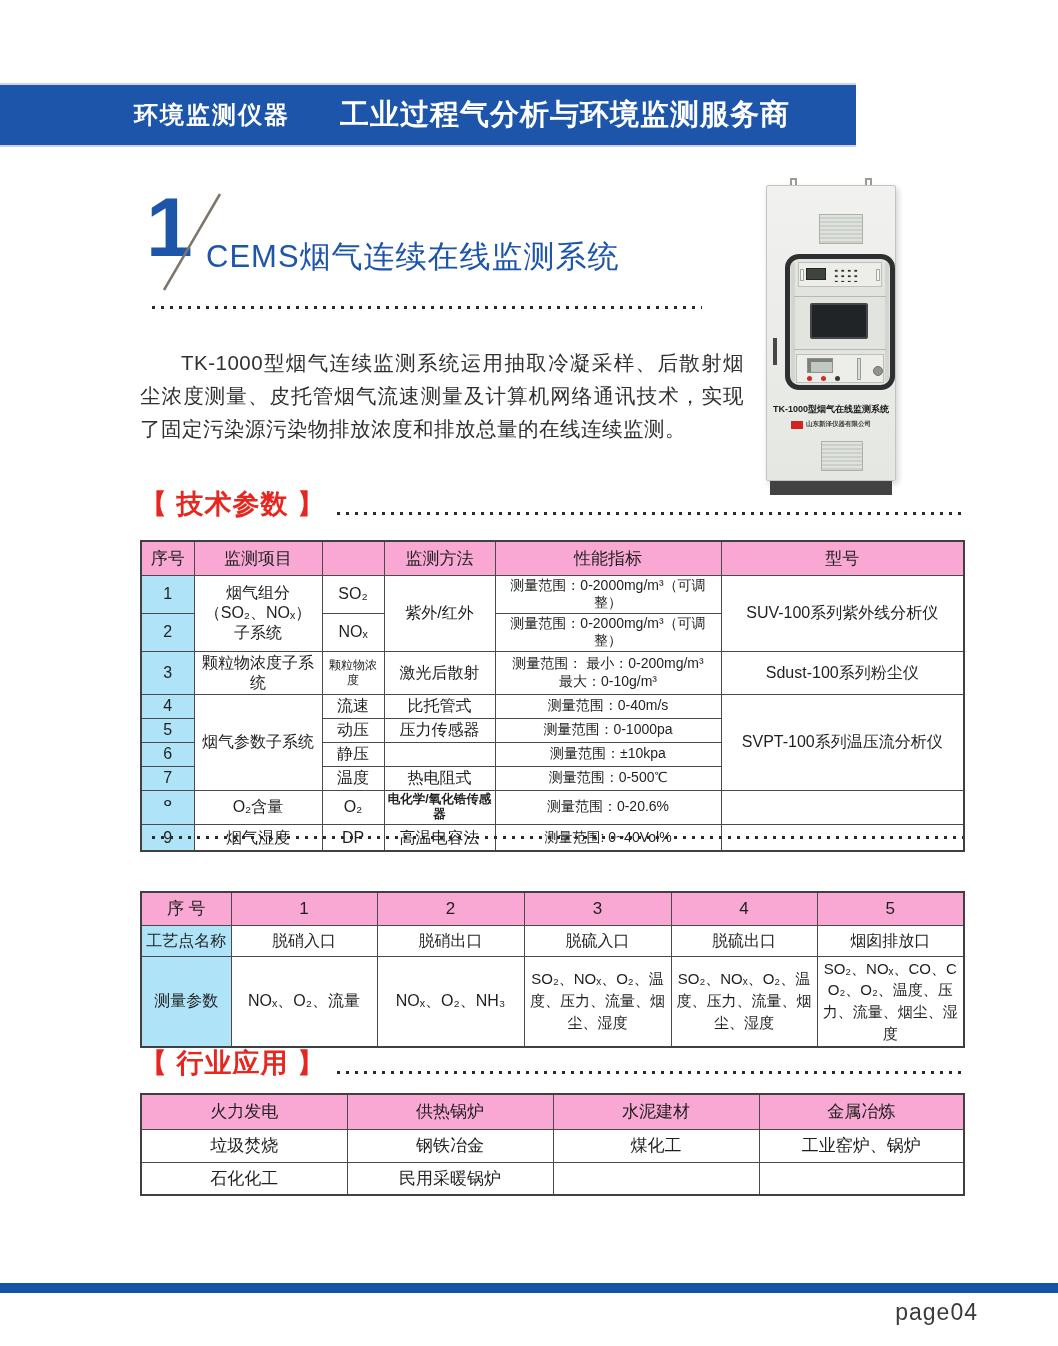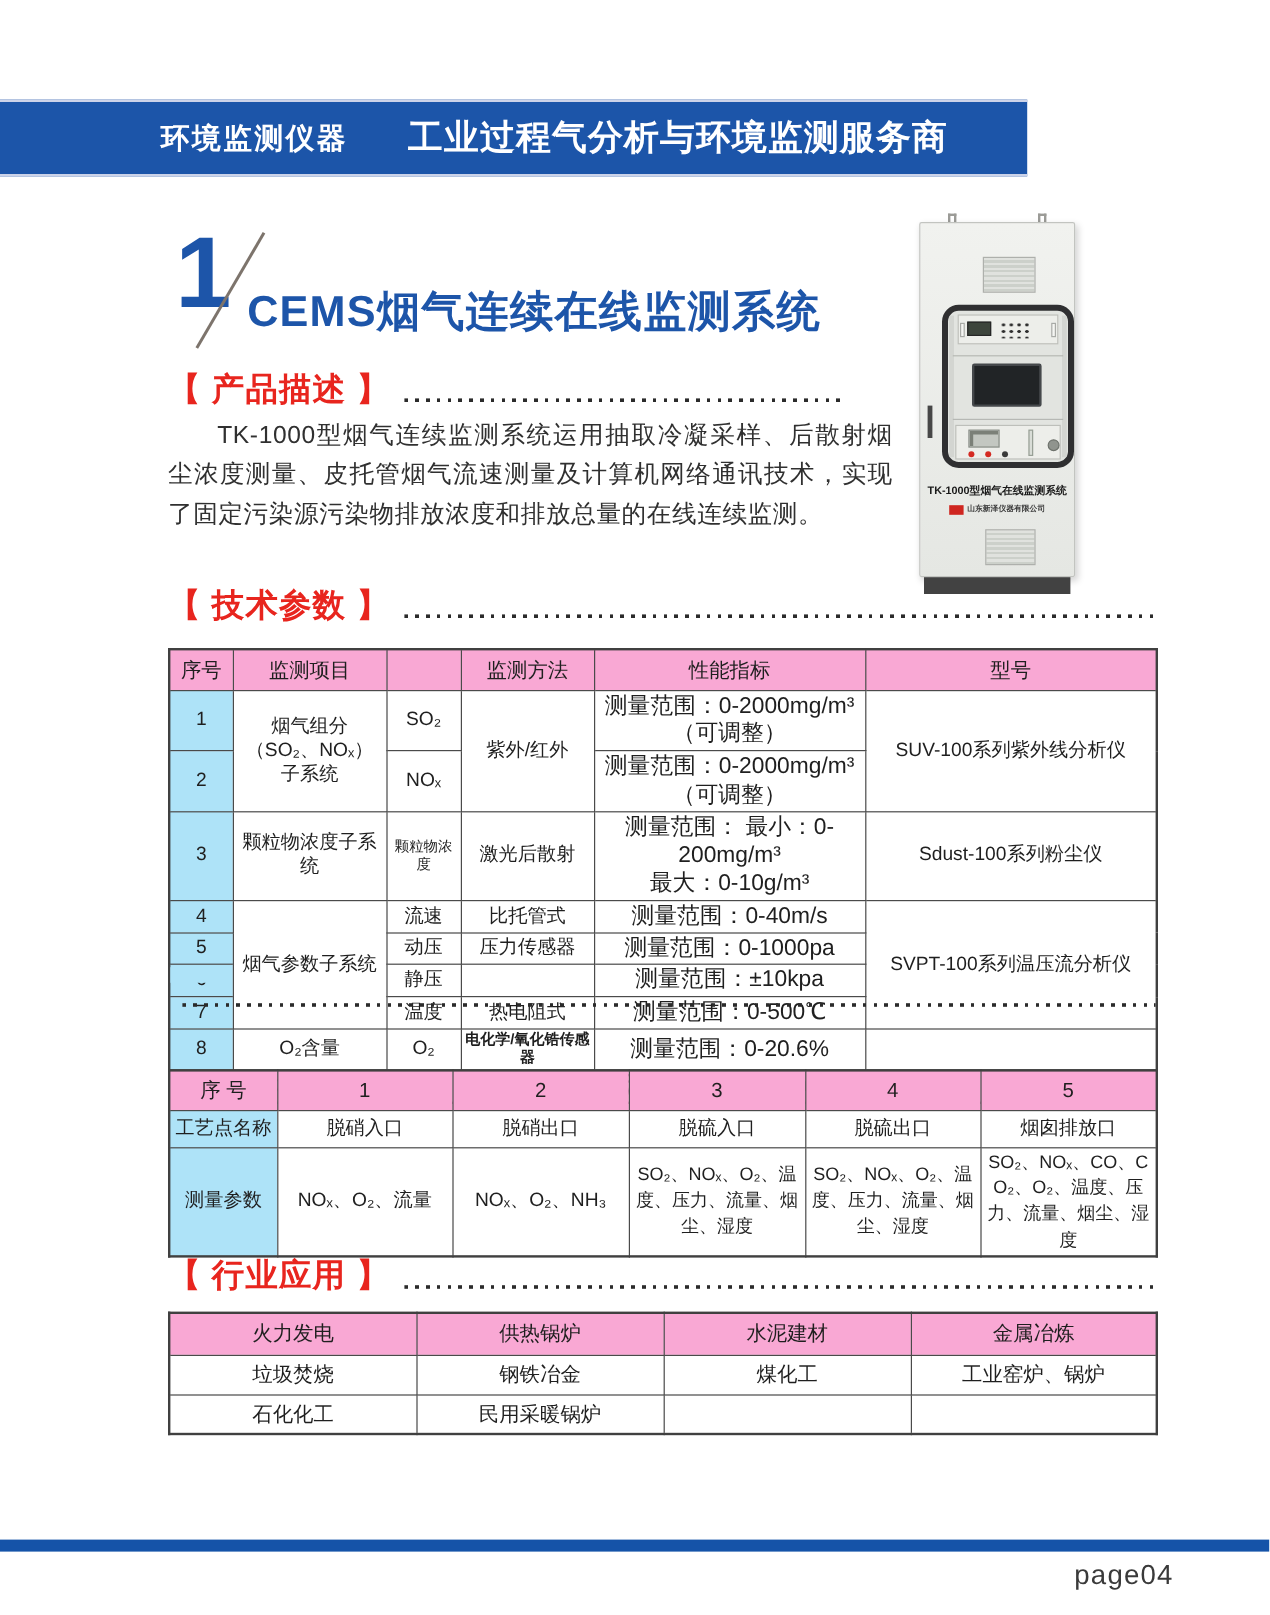--- a/index.html
+++ b/index.html
@@ -10,21 +10,21 @@
   
   .topbar { position:absolute; left:0; top:83px; width:856px; height:64px;
             background:#1c55a9; border-top:2px solid #ccd3e9; border-bottom:2px solid #ccd3e9;
             display:flex; align-items:center; }
   .topbar-left  { position:absolute; left:134px; color:#ffffff; font-size:24px; font-weight:bold; letter-spacing:2px; }
   .topbar-right { position:absolute; right:66px; color:#ffffff; font-size:29px; font-weight:bold; letter-spacing:1px; }
 
   
   .bignum { position:absolute; left:146px; top:188px; font-size:84px; line-height:0.95; font-weight:800; color:#1d55a9; }
   .slash  { position:absolute; left:150px; top:190px; }
-  .title  { position:absolute; left:206px; top:236px; font-size:36px; font-weight:bold; color:#1d55a9; letter-spacing:1px; }
+  .title  { position:absolute; left:206px; top:236px; font-size:31px; font-weight:normal; color:#1d55a9; letter-spacing:1px; }
 
   
   .sec { position:absolute; left:140px; display:flex; align-items:flex-end; }
   .sec-t { color:#e8251e; font-size:27px; font-weight:bold; letter-spacing:1px; white-space:nowrap; }
   .dots { flex:1; height:3px; margin-left:12px; margin-bottom:7px;
           background-image:repeating-linear-gradient(to right,#2b2b2b 0 3px,transparent 3px 9px); }
 
   
   .desc { position:absolute; left:140px; top:346px; width:604px; font-size:20.5px; line-height:33px;
           color:#303030; text-indent:2em; text-align:justify; letter-spacing:0.5px; }
@@ -33,21 +33,21 @@
   .ctab { position:absolute; left:140px; border-collapse:collapse; table-layout:fixed; width:823px;
           border:2px solid #404040; font-size:16px; color:#1f1f1f; }
   .ctab th, .ctab td { border:1px solid #4a4a4a; text-align:center; vertical-align:middle; padding:1px 3px; font-weight:normal; line-height:1.25; }
   .ctab .hrow th { background:#f9a8d4; font-size:17px; height:34px; }
   .ctab .side { background:#aee3f8; }
   .t1 { top:540px; }
   .t1 .no { background:#aee3f8; }
   .t1 .rh1 td { height:27px; }
   .t1 .rh3 td { height:42px; }
   .t1 .rh4 td { height:24px; }
-  .t1 .perf { font-size:19px; }
+  .t1 .perf { font-size:14px; }
   .t1 .pre { white-space:pre-line; }
   .t1 .sm  { font-size:12px; }
   .t1 .smm { font-size:12.5px;font-weight:bold; }
   .stub { position:absolute; left:142px; top:806px; width:51px; height:13px; background:#aee3f8; }
   .t2 { top:891px; }
   .t2 .hrow th { height:33px; }
   .t2 .r2 td, .t2 .r2 th { height:31px; }
   .t2 .r3 td, .t2 .r3 th { height:60px; }
   .t2 .pp { font-size:16px; }
   .t2 .ppsm { font-size:15px; line-height:1.45; word-break:break-all; padding:1px 2px; }
@@ -102,21 +102,20 @@
     <span class="topbar-right">工业过程气分析与环境监测服务商</span>
   </div>
 
   <div class="bignum">1</div>
   <svg class="slash" width="78" height="104">
     <line x1="70" y1="4" x2="14" y2="100" stroke="#7d746c" stroke-width="2.5"></line>
   </svg>
   <div class="title">CEMS烟气连续在线监测系统</div>
 
   <div class="sec" style="top:306px; width:562px;">
-    <span class="sec-t">【 产品描述 】</span>
     <span class="dots"></span>
   </div>
   <p class="desc">TK-1000型烟气连续监测系统运用抽取冷凝采样、后散射烟尘浓度测量、皮托管烟气流速测量及计算机网络通讯技术，实现了固定污染源污染物排放浓度和排放总量的在线连续监测。</p>
 
   <div class="cabinet">
     <span class="cab-hook" style="left:32px;"></span>
     <span class="cab-hook" style="right:32px;"></span>
     <div class="cab-body">
       <span class="cab-handle"></span>
       <div class="vent vent-top"></div>

